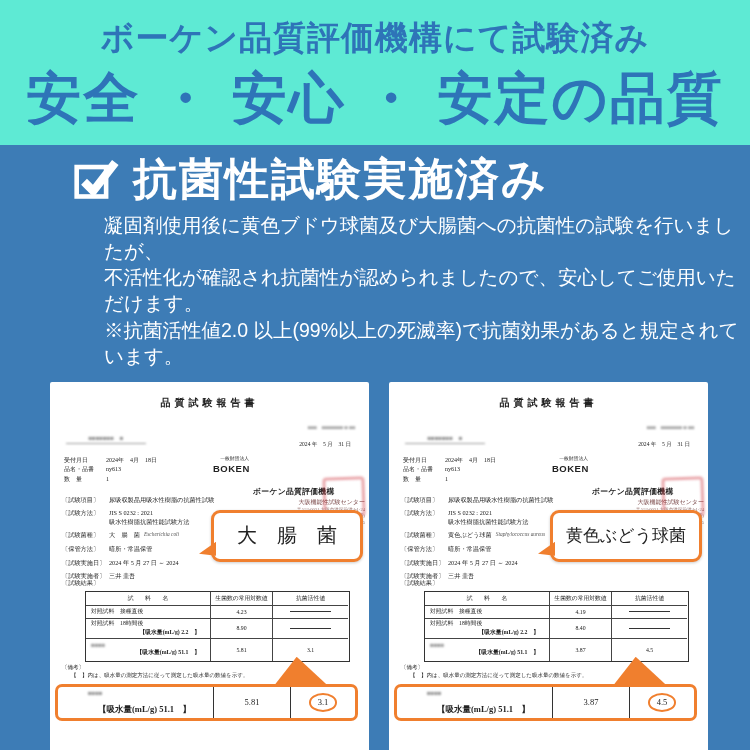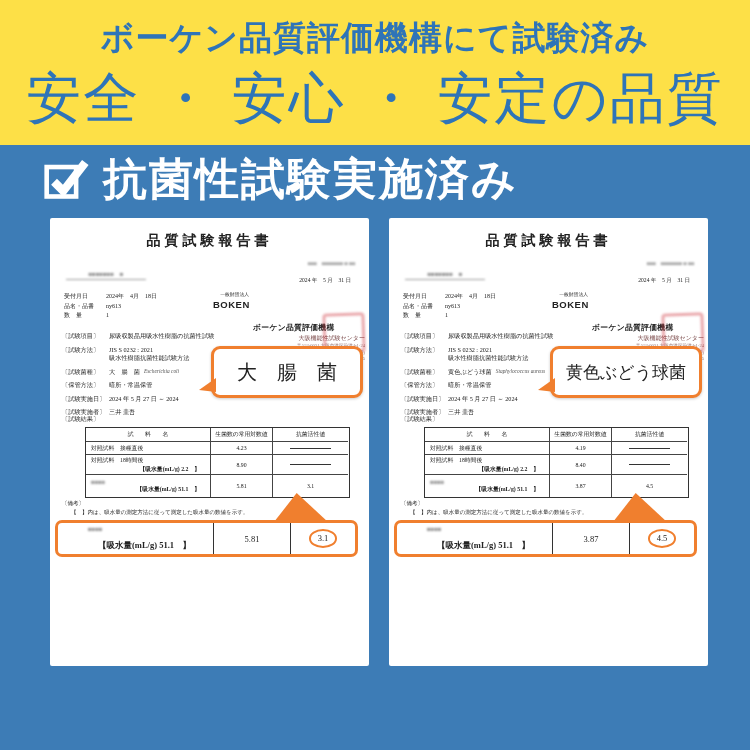--- a/index.html
+++ b/index.html
@@ -1,37 +1,37 @@
 <!DOCTYPE html>
 <html><head>
 <meta charset="utf-8">
 <style>
   * { margin:0; padding:0; box-sizing:border-box; }
   html,body { width:750px; height:750px; overflow:hidden; background:#fff;
     font-family:"Liberation Sans", sans-serif; }
 
   
-  .top { height:145px; background:#fde047; text-align:center; padding-top:16px; }
+  .top { height:145px; background:#5eead4; text-align:center; padding-top:16px; }
   .top .sub  { font-size:33px; font-weight:800; color:#2e74b8; letter-spacing:1px; }
-  .top .main { font-size:55px; font-weight:400; color:#2e74b8; letter-spacing:2px; margin-top:1px; }
+  .top .main { font-size:55px; font-weight:700; color:#2e74b8; letter-spacing:2px; margin-top:1px; }
 
   
   .blue { height:605px; background:#3d7cb6; padding-top:8px; }
-  .hrow { display:flex; align-items:center; gap:14px; padding-left:43px; height:52px; }
+  .hrow { display:flex; align-items:center; gap:14px; padding-left:73px; height:52px; }
   .hrow h2 { font-size:44px; color:#fff; font-weight:900; letter-spacing:2px; }
   .chk { width:46px; height:46px; display:inline-block; }
   .desc { color:#fff; font-size:19.5px; line-height:1.34; padding-left:104px; margin-top:7px; font-weight:500; }
 
   
   .docs { display:flex; gap:20px; padding:13px 0 0 50px; }
   .doc { position:relative; width:319px; height:448px; background:#fff; border-radius:2px;
          font-family:"Liberation Serif", serif; color:#222; flex:none; }
 
   .d-title { position:absolute; top:14px; left:0; right:0; text-align:center;
-             font-size:14px; letter-spacing:4px; font-weight:600; }
+             font-size:10px; letter-spacing:4px; font-weight:600; }
   .blur { color:#8a8a8a; filter:blur(1.3px); }
   .client { position:absolute; left:16px; top:52px; font-size:6px; border-bottom:1px solid #999;
             width:80px; text-align:center; }
   .repno  { position:absolute; right:14px; top:42px; font-size:5px; }
   .d-date { position:absolute; right:18px; top:59px; font-size:5.6px; }
 
   .fields { position:absolute; left:14px; top:74px; font-size:6px; line-height:1.6; }
   .fields .fl { display:inline-block; width:42px; }
 
   .org { position:absolute; left:163px; top:71px; width:152px; display:flex; gap:4px; }
@@ -103,20 +103,25 @@
   <section class="blue">
     <div class="hrow">
       <span class="chk">
         <svg viewBox="0 0 50 50" width="46" height="46">
           <rect x="4" y="12" width="32" height="32" fill="none" stroke="#ffffff" stroke-width="5"></rect>
           <path d="M12 28 L22 38 L46 7" fill="none" stroke="#ffffff" stroke-width="9"></path>
         </svg>
       </span>
       <h2>抗菌性試験実施済み</h2>
     </div>
+    <div class="desc">
+      <div>凝固剤使用後に黄色ブドウ球菌及び大腸菌への抗菌性の試験を行いましたが、</div>
+      <div>不活性化が確認され抗菌性が認められましたので、安心してご使用いただけます。</div>
+      <div>※抗菌活性値2.0 以上(99%以上の死滅率)で抗菌効果があると規定されています。</div>
+    </div>
 
     <div class="docs">
 
       <article class="doc doc1">
         <div class="d-title">品質試験報告書</div>
         <div class="blur client">■■■■■■■　■</div>
         <div class="blur repno">■■■　■■■■■■■-■-■■</div>
         <div class="d-date">2024 年　5 月　31 日</div>
 
         <div class="fields">

